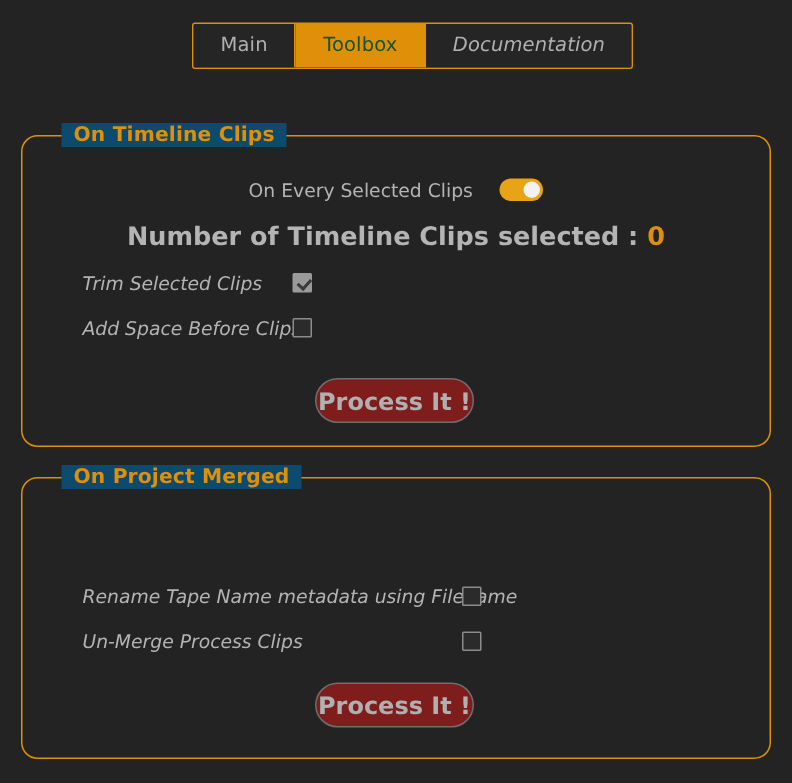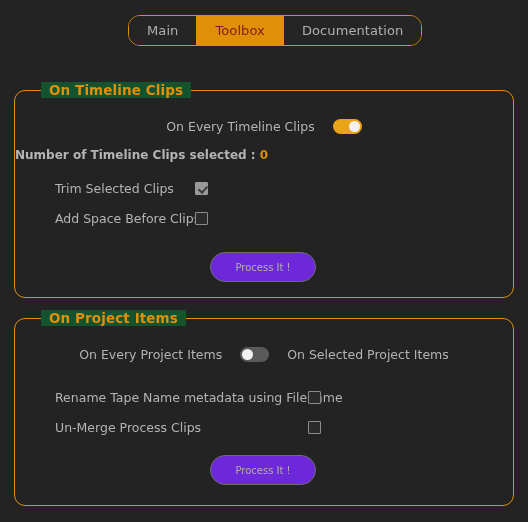--- a/index.html
+++ b/index.html
@@ -16,63 +16,63 @@
     position: relative;
   }
 
   
   .tabbar {
     position: absolute;
     left: 128px;
     top: 15px;
     display: flex;
     border: 1px solid #df8f08;
-    border-radius: 12px;
+    border-radius: 2px;
     overflow: hidden;
     height: 31px;
     box-sizing: border-box;
   }
   .tab {
     display: flex;
     align-items: center;
     justify-content: center;
     font-size: 13px;
     color: #b0b0b0;
     background: #252525;
     padding: 0 18px;
     cursor: pointer;
     border-right: 1px solid #df8f08;
     box-sizing: border-box;
     height: 100%;
     letter-spacing: .1px;
   }
-  .tab:last-child { border-right: none; }
+  .tab:last-child { border-right: none; font-style: italic; }
   .tab.active {
     background: #df8f08;
-    color: #7f1d1d;
+    color: #14532d;
   }
 
   
   .section {
     position: absolute;
     left: 14px;
     width: 500px;
     box-sizing: border-box;
     border: 1px solid #df8f08;
     border-radius: 11px;
     padding: 0;
   }
   #section-timeline { top: 90px; height: 208px; }
   #section-project  { top: 318px; height: 188px; }
 
   .legend {
     position: absolute;
     top: -9px;
     left: 26px;
-    background: #14532d;
+    background: #0c4a6e;
     padding: 0 8px;
     color: #df8f08;
     font-size: 13.5px;
     font-weight: bold;
     letter-spacing: .1px;
   }
 
   .section-body {
     position: relative;
     width: 100%;
@@ -113,34 +113,36 @@
     border-radius: 50%;
     background: #f2f2f2;
     transition: left .15s;
   }
   .switch.on .knob { left: 16px; }
 
   
   .count-line {
     position: absolute;
     width: 100%;
-    font-size: 12px;
+    text-align: center;
+    font-size: 17px;
     color: #b4b4b4;
     font-weight: bold;
   }
   .count-line .count-value {
     color: #df8f08;
     font-weight: bold;
   }
 
   
   .check-row {
     position: absolute;
     display: flex;
     align-items: center;
+    font-style: italic;
   }
   .check-label {
     font-size: 12.5px;
     color: #b4b4b4;
     white-space: nowrap;
   }
   .checkbox {
     width: 13px;
     height: 13px;
     box-sizing: border-box;
@@ -167,29 +169,30 @@
     transform: rotate(42deg);
   }
 
   
   .process-btn {
     position: absolute;
     width: 106px;
     height: 30px;
     border: 1px solid #6e6e6e;
     border-radius: 16px;
-    background: #6d28d9;
+    background: #7f1d1d;
     color: #b0b0b0;
-    font-size: 10px;
+    font-size: 16px;
     font-family: "DejaVu Sans", "Liberation Sans", sans-serif;
     cursor: pointer;
     display: flex;
     align-items: center;
     justify-content: center;
     padding: 0;
+    font-weight: bold;
   }
 </style>
 </head>
 <body>
 
 <div class="tabbar">
   <div class="tab">
     <span>Main</span>
   </div>
   <div class="tab active">
@@ -198,21 +201,21 @@
   <div class="tab">
     <span>Documentation</span>
   </div>
 </div>
 
 <div class="section" id="section-timeline">
   <div class="legend">On Timeline Clips</div>
   <div class="section-body">
 
     <div class="toggle-row" style="top:28px;">
-      <span class="toggle-label">On Every Timeline Clips</span>
+      <span class="toggle-label">On Every Selected Clips</span>
       <span class="switch on">
         <span class="knob"></span>
       </span>
     </div>
 
     <div class="count-line" style="top:57px;">
       <span>Number of Timeline Clips selected :</span>
       <span class="count-value">0</span>
     </div>
 
@@ -224,30 +227,23 @@
     <div class="check-row" style="top:120px; left:40px;">
       <span class="check-label" style="width:140px;">Add Space Before Clips</span>
       <span class="checkbox"></span>
     </div>
 
     <button class="process-btn" style="top:161px; left:195px;">Process It !</button>
   </div>
 </div>
 
 <div class="section" id="section-project">
-  <div class="legend">On Project Items</div>
+  <div class="legend">On Project Merged</div>
   <div class="section-body">
 
-    <div class="toggle-row" style="top:28px;">
-      <span class="toggle-label">On Every Project Items</span>
-      <span class="switch">
-        <span class="knob"></span>
-      </span>
-      <span class="toggle-label">On Selected Project Items</span>
-    </div>
 
     <div class="check-row" style="top:71px; left:40px;">
       <span class="check-label" style="width:253px;">Rename Tape Name metadata using Filename</span>
       <span class="checkbox"></span>
     </div>
 
     <div class="check-row" style="top:101px; left:40px;">
       <span class="check-label" style="width:253px;">Un-Merge Process Clips</span>
       <span class="checkbox"></span>
     </div>

